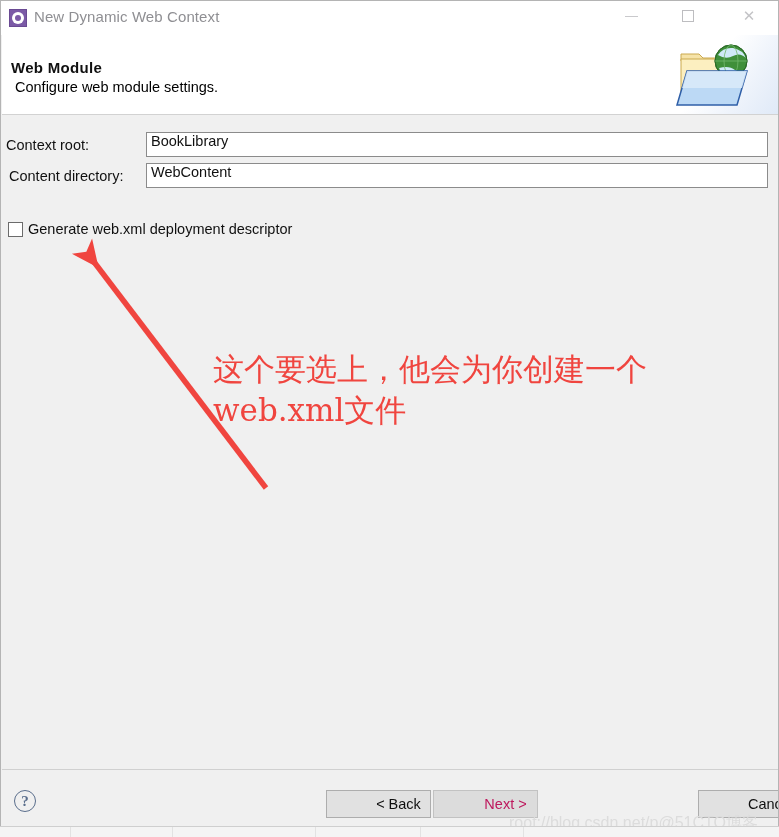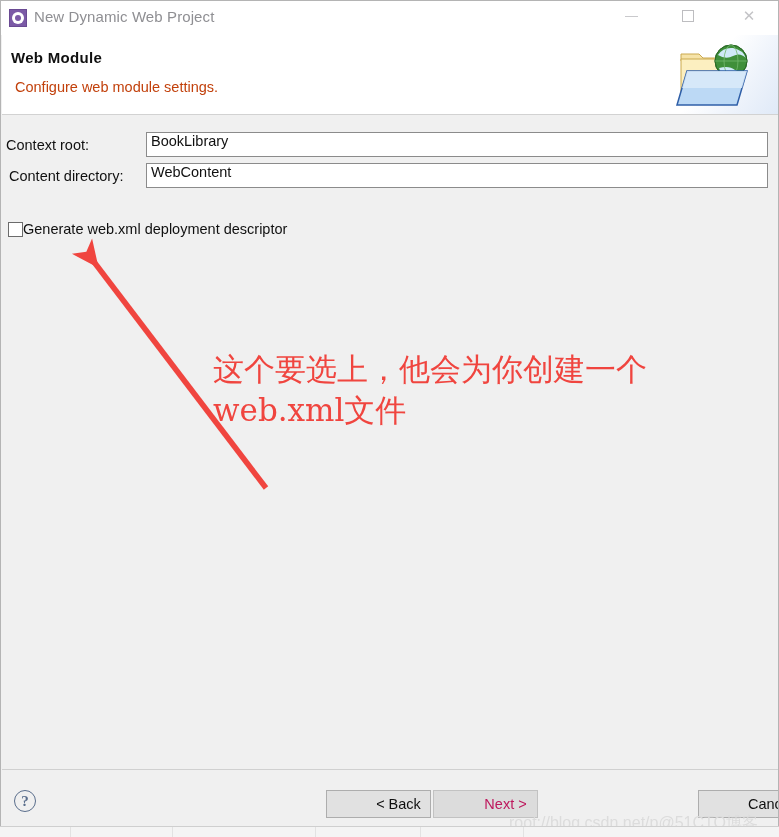--- a/index.html
+++ b/index.html
@@ -105,31 +105,31 @@
     position: absolute;
     left: 1px; top: 34px;
     width: 777px;
     height: 80px;
     background: #ffffff;
     border-bottom: 1px solid #d2d2d2;
     box-sizing: border-box;
   }
   #banner-title {
     position: absolute;
-    left: 9px; top: 14px;
+    left: 9px; top: 24px;
     font-size: 15px;
     font-weight: bold;
     color: #101010;
     letter-spacing: 0.3px;
   }
   #banner-subtitle {
     position: absolute;
     left: 13px; top: 44px;
     font-size: 14.5px;
-    color: #c2410c;
+    color: #000000;
   }
   #banner-art {
     position: absolute;
     right: 0px; top: 0px;
     width: 110px;
     height: 79px;
     background: linear-gradient(125deg, #ffffff 0%, #ffffff 40%, #eef3fb 70%, #dfe9f7 100%);
     overflow: hidden;
   }
 
@@ -169,20 +169,21 @@
   }
   #checkbox-box {
     width: 15px;
     height: 15px;
     background: #ffffff;
     border: 1px solid #6b6b6b;
     box-sizing: border-box;
     flex: 0 0 auto;
   }
   #checkbox-label {
+    margin-left: 5px;
     font-size: 14.5px;
     color: #101010;
     white-space: nowrap;
   }
 
   
   #annotation-arrow {
     position: absolute;
     left: 0; top: 0;
     width: 779px; height: 837px;
@@ -278,21 +279,21 @@
 </head>
 <body>
 
 <div id="dialog">
 
   <div id="titlebar">
     <div id="title-icon">
       <div class="gear-outer"></div>
       <div class="gear-inner"></div>
     </div>
-    <div id="title-text">New Dynamic Web Project</div>
+    <div id="title-text">New Dynamic Web Context</div>
 
     <div class="winbtn" id="btn-min">
       <div class="dash"></div>
     </div>
     <div class="winbtn" id="btn-max">
       <div class="sq"></div>
     </div>
     <div class="winbtn" id="btn-close">
       <div class="glyph">✕</div>
     </div>

